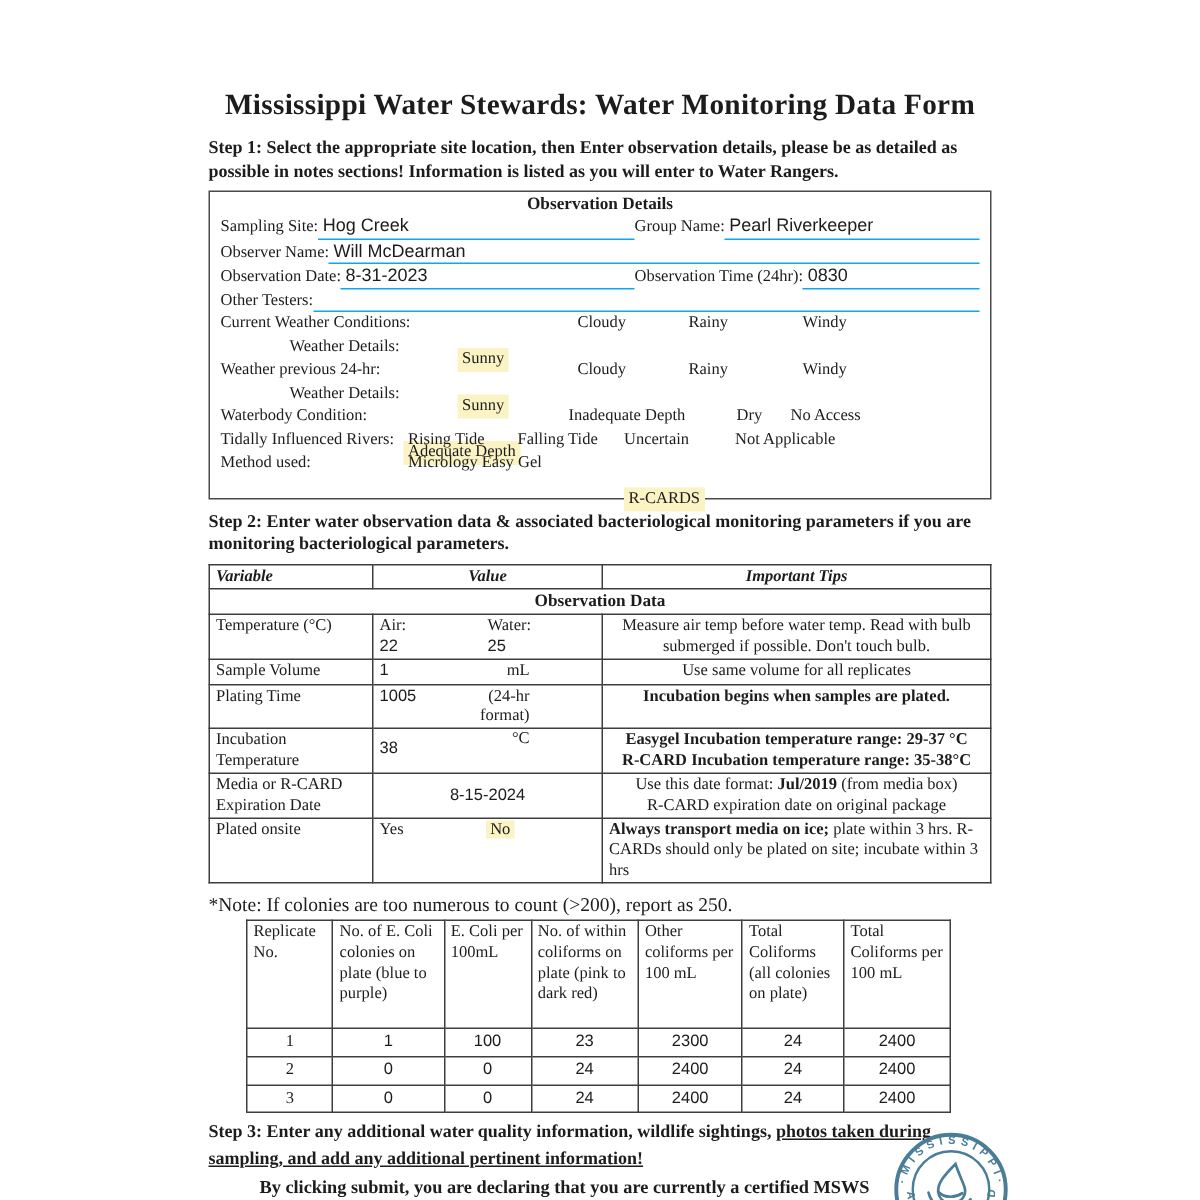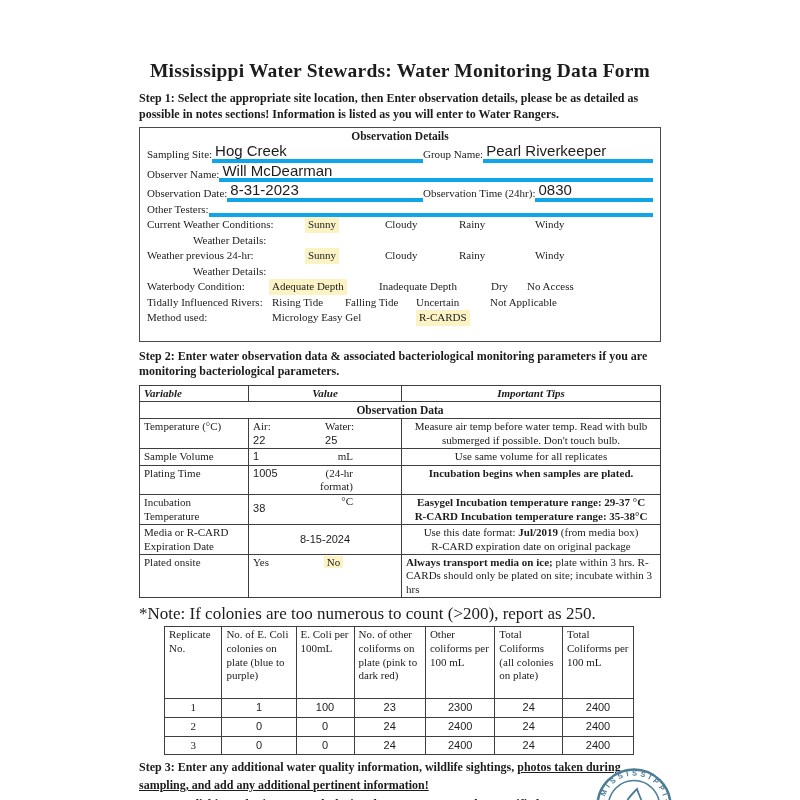--- a/index.html
+++ b/index.html
@@ -7,43 +7,43 @@
   .doc{width:522px;margin:0 auto;padding-top:60px;position:relative;}
   .title{font-size:19.5px;font-weight:bold;text-align:center;margin:0 0 9px 0;letter-spacing:.2px;}
   .step{font-weight:bold;font-size:12px;line-height:1.3;margin:0 0 5px 0;}
   
   .box{border:1.4px solid #4a4a4a;padding:2px 7px 15px 7px;margin-bottom:7px;}
   .box-heading{text-align:center;font-weight:bold;font-size:11.5px;margin-bottom:1px;}
   .fillrow{display:flex;align-items:flex-end;font-size:11px;line-height:15.5px;}
   .seg{display:flex;align-items:flex-end;}
   .seg1{width:276px;}
   .grow{flex:1;}
-  .fill{border-bottom:4px solid #0ea5e9;font-family:"Liberation Sans",sans-serif;font-size:15px;padding:0 1px 0 3px;white-space:nowrap;}
+  .fill{border-bottom:1px solid #0ea5e9;font-family:"Liberation Sans",sans-serif;font-size:12px;padding:0 1px 0 3px;white-space:nowrap;}
   .optrow{position:relative;height:15.5px;font-size:11px;line-height:15.5px;}
   .optrow .opt{position:absolute;top:0;white-space:nowrap;}
   .indent{padding-left:46px;}
-  .hl{background:#fbf3c4;padding:0 3px;}
+  .hl{background:#fbf3c4;padding:0 3px;margin-top:24px;}
   
   table{border-collapse:collapse;}
   .obs{width:100%;margin:1px 0 6px 0;font-size:11px;}
   .obs td{border:1px solid #3e3e3e;padding:1px 4px;vertical-align:top;line-height:1.22;}
   .obs .colhead{font-weight:bold;font-style:italic;}
   .obs .table-heading{text-align:center;font-weight:bold;font-style:normal;font-size:11.5px;}
   .obs .c-var{width:21%;}
   .obs .c-val{width:29%;}
   .obs .c-tip{width:50%;text-align:center;}
   .obs .tip-left{text-align:left;}
   .obs .bold{font-weight:bold;}
   .val-num{font-family:"Liberation Sans",sans-serif;}
   .val-split{display:flex;}
   .val-split .vcell{width:72px;}
   .unit-center{display:flex;}
   .unit-center .vnum{width:50px;}
   .unit-center .vunit{flex:1;text-align:right;padding-right:44px;}
-  .note{font-size:17px;margin:4px 0 2px 0;}
+  .note{font-size:13px;margin:4px 0 2px 0;}
   
   .rep{width:470px;margin-left:25px;font-size:11px;margin-bottom:4px;}
   .rep td{border:1px solid #3e3e3e;padding:1px 4px;vertical-align:top;line-height:1.25;}
   .rep .hdr{height:72px;}
   .rep .datacell{text-align:center;font-family:"Liberation Sans",sans-serif;padding:2px 2px;}
   .rep .repno{text-align:center;font-family:"Liberation Serif",serif;}
   
   .bottom{position:relative;margin-top:4px;}
   .step3{font-weight:bold;font-size:12px;line-height:1.45;margin:0;width:500px;}
   .u{text-decoration:underline;}
@@ -226,21 +226,21 @@
     </table>
 
   <p class="note">*Note: If colonies are too numerous to count (&gt;200), report as 250.</p>
 
   <table class="rep">
     <tbody>
         <tr class="hdr">
       <td style="width:52px">Replicate No.</td>
       <td style="width:80px">No. of E. Coli colonies on plate (blue to purple)</td>
       <td style="width:58px">E. Coli per 100mL</td>
-      <td style="width:73px">No. of other coliforms on plate (pink to dark red)</td>
+      <td style="width:73px">No. of within coliforms on plate (pink to dark red)</td>
       <td style="width:70px">Other coliforms per 100 mL</td>
       <td style="width:66px">Total Coliforms (all colonies on plate)</td>
       <td style="width:71px">Total Coliforms per 100 mL</td>
     </tr>
     <tr>
       <td class="datacell repno">1</td>
       <td class="datacell">1</td>
       <td class="datacell">100</td>
       <td class="datacell">23</td>
       <td class="datacell">2300</td>

